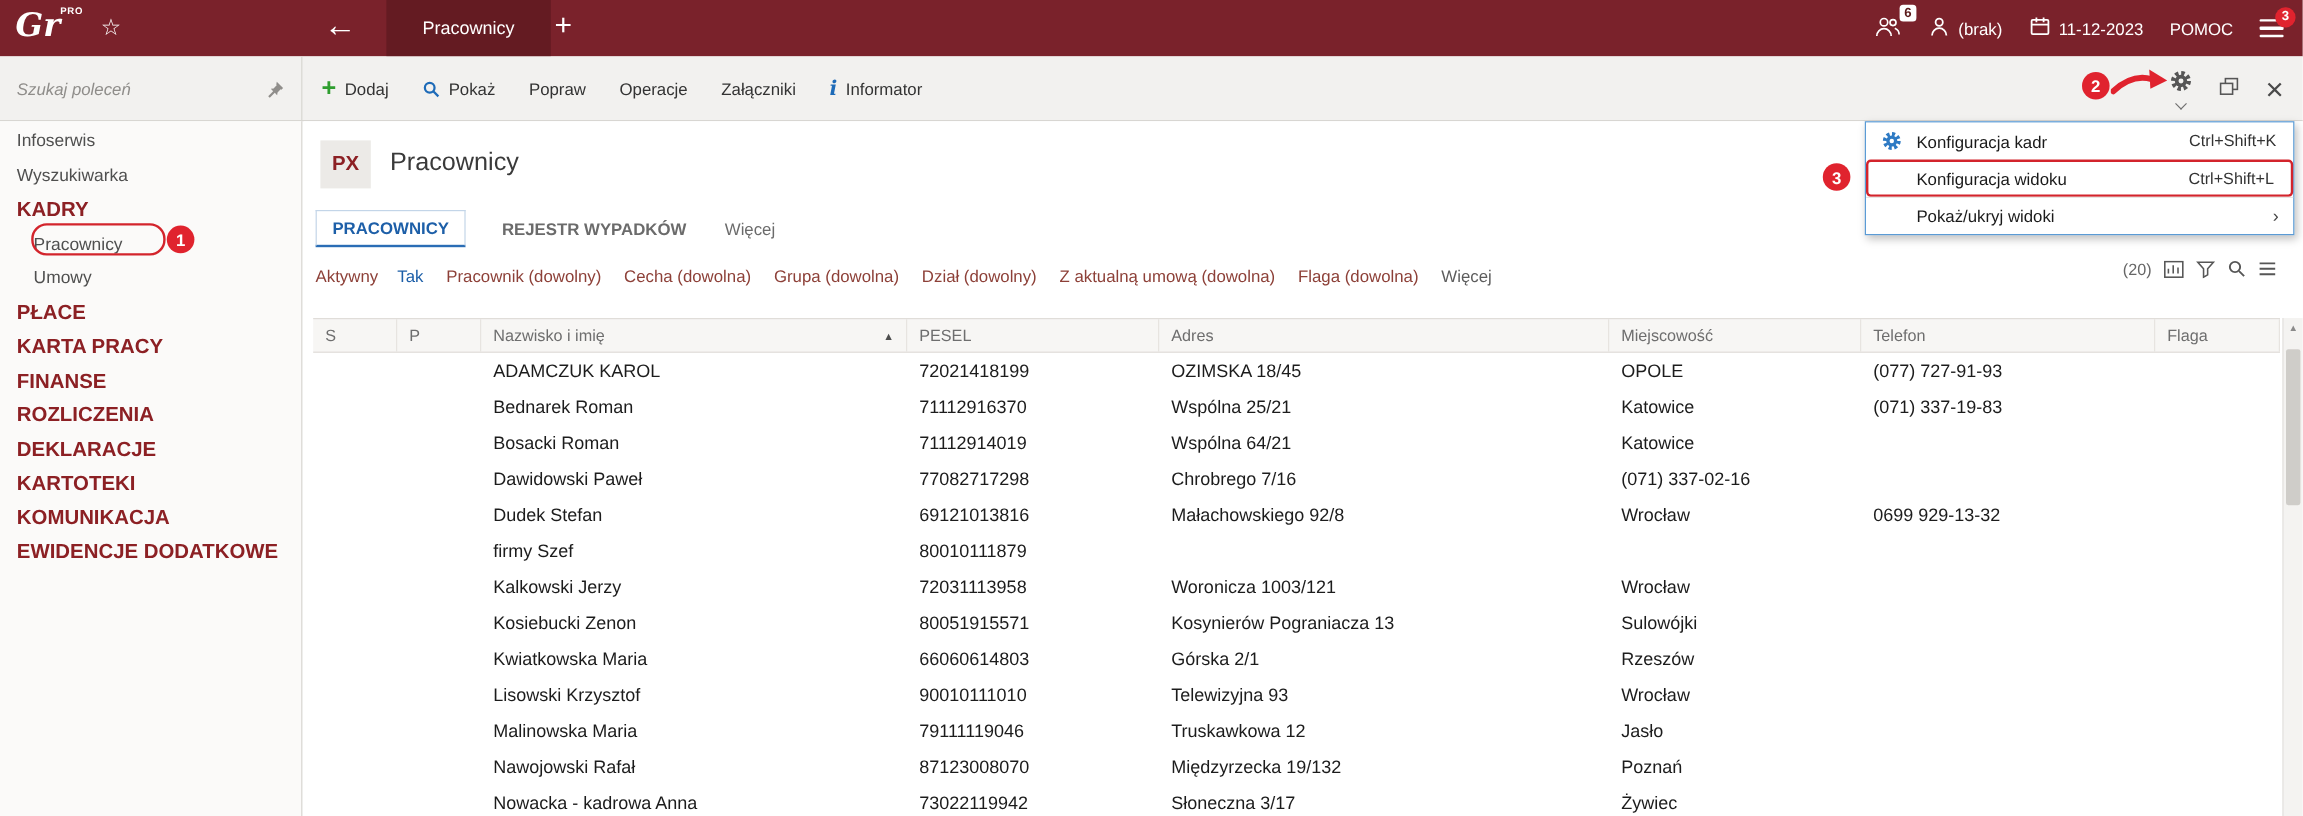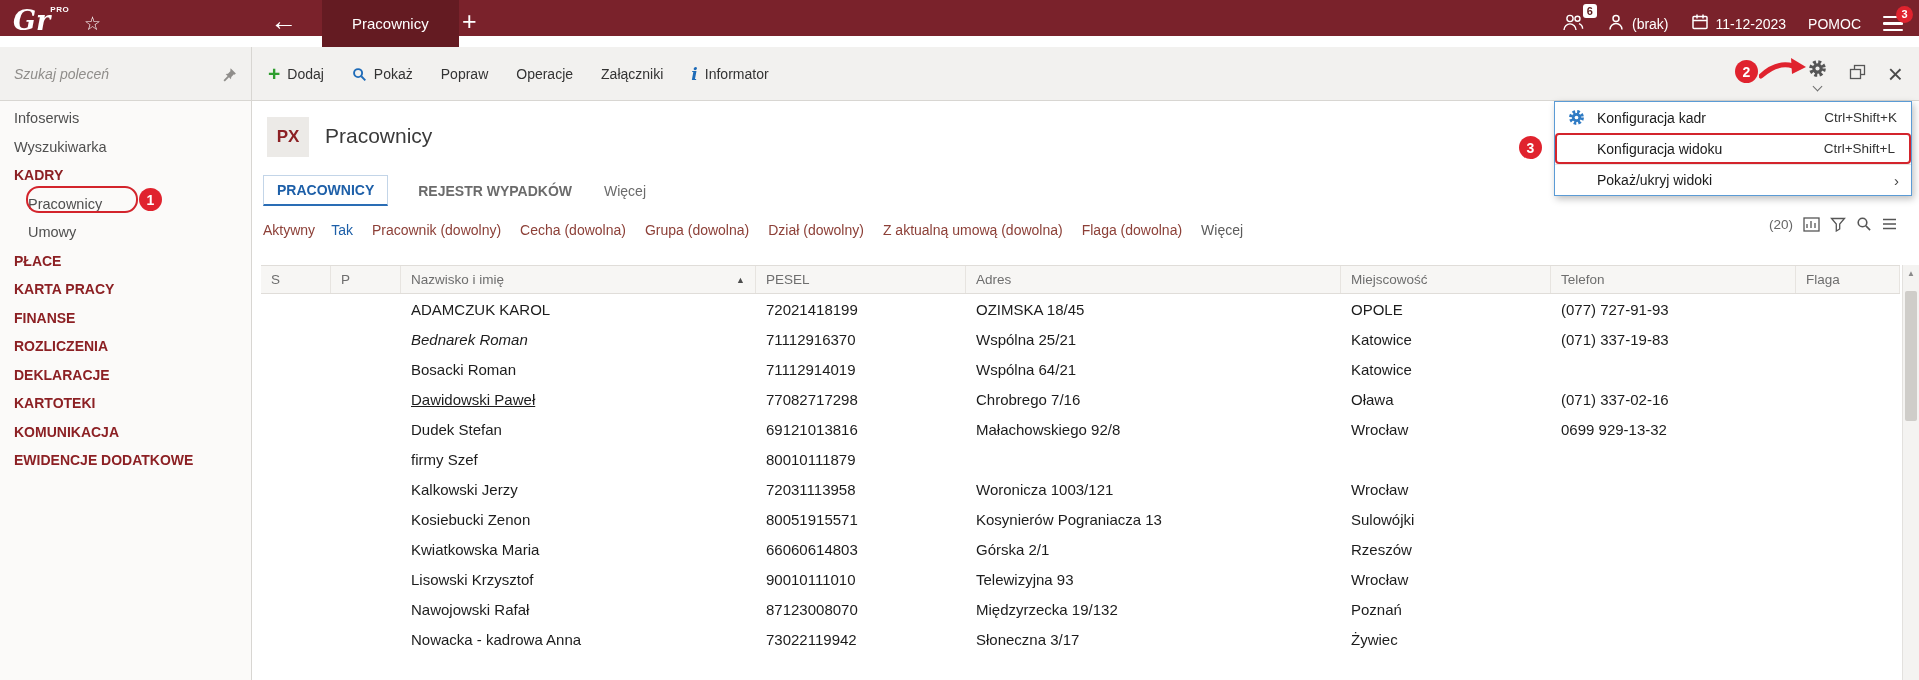--- a/index.html
+++ b/index.html
@@ -1,21 +1,21 @@
 <!DOCTYPE html>
 <html><head>
 <meta charset="utf-8">
 <style>
   * { margin:0; padding:0; box-sizing:border-box; }
   html,body { width:1919px; height:680px; overflow:hidden; background:#fff;
               font-family:"Liberation Sans","DejaVu Sans",sans-serif; }
   body { position:relative; }
 
   
-  .topbar { position:absolute; top:0; left:0; width:1919px; height:36px;
+  .topbar { position:absolute; top:0; left:0; width:1919px; height:47px;
             background:#7a222b; color:#fff; }
   .logo { position:absolute; left:13px; top:5px; font-family:"DejaVu Serif",serif;
           font-style:italic; font-weight:bold; font-size:27px; }
   .logo sup { font-family:"Liberation Sans",sans-serif; font-style:normal;
               font-size:8px; font-weight:bold; letter-spacing:.5px; vertical-align:18px; }
   .star { position:absolute; left:84px; top:12px; font-size:19px; cursor:pointer; }
   .back { position:absolute; left:270px; top:6px; font-size:27px; cursor:pointer; }
   .toptab { position:absolute; left:322px; top:0; height:47px; background:#641b22;
             display:flex; align-items:center; padding:0 30px; font-size:15px; cursor:pointer; }
   .newtab { position:absolute; left:462px; top:7px; font-size:25px; font-weight:300; cursor:pointer; }
@@ -52,21 +52,21 @@
   .chev-down { width:7px; height:7px; border-right:1.6px solid #6e6e6e;
                border-bottom:1.6px solid #6e6e6e; transform:rotate(45deg); margin-top:1px; }
   .winbtn, .closebtn { cursor:pointer; display:flex; align-items:center; }
   .closebtn { font-size:26px; color:#4a4a4a; line-height:20px; }
 
   
   .sidebar { position:absolute; left:0; top:101px; width:252px; bottom:0;
              background:#fbfaf9; border-right:1px solid #d8d6d2; padding-top:3px; }
   .snav-item { height:28.5px; display:flex; align-items:center; padding-left:14px;
                font-size:14.5px; color:#4f4f4f; cursor:pointer; }
-  .snav-section { color:#8c2024; font-weight:bold; font-size:14px; }
+  .snav-section { color:#8c2024; font-weight:bold; font-size:17px; }
   .snav-subitem { padding-left:28px; }
 
   
   .main { position:absolute; left:253px; top:101px; right:0; bottom:0; background:#fff; }
   .module-badge { position:absolute; left:14px; top:16px; width:42px; height:40px;
                   background:#eceae7; color:#8c2024; font-weight:bold; font-size:17px;
                   display:flex; align-items:center; justify-content:center; }
   .page-title { position:absolute; left:72px; top:23px; font-size:21px; color:#3a3a3a; }
   #view-tabs { position:absolute; left:10px; top:74px; display:flex; align-items:center; gap:28px; }
   .vtab { font-size:14px; font-weight:bold; color:#6b6b6b; cursor:pointer; padding:6px 2px; }
@@ -368,44 +368,43 @@
         <div class="td" style="width: 355px;">ADAMCZUK KAROL</div>
         <div class="td" style="width: 210px;">72021418199</div>
         <div class="td" style="width: 375px;">OZIMSKA 18/45</div>
         <div class="td" style="width: 210px;">OPOLE</div>
         <div class="td" style="width: 245px;">(077) 727-91-93</div>
         <div class="td" style="flex: 1 1 0%;"></div>
       </div>
       <div class="trow">
         <div class="td" style="width: 70px;"></div>
         <div class="td" style="width: 70px;"></div>
-        <div class="td" style="width: 355px; font-style: italic;">Bednarek Roman</div>
+        <div class="td" style="width: 355px;">Bednarek Roman</div>
         <div class="td" style="width: 210px;">71112916370</div>
         <div class="td" style="width: 375px;">Wspólna 25/21</div>
         <div class="td" style="width: 210px;">Katowice</div>
         <div class="td" style="width: 245px;">(071) 337-19-83</div>
         <div class="td" style="flex: 1 1 0%;"></div>
       </div>
       <div class="trow">
         <div class="td" style="width: 70px;"></div>
         <div class="td" style="width: 70px;"></div>
         <div class="td" style="width: 355px;">Bosacki Roman</div>
         <div class="td" style="width: 210px;">71112914019</div>
         <div class="td" style="width: 375px;">Wspólna 64/21</div>
         <div class="td" style="width: 210px;">Katowice</div>
         <div class="td" style="width: 245px;"></div>
         <div class="td" style="flex: 1 1 0%;"></div>
       </div>
       <div class="trow">
         <div class="td" style="width: 70px;"></div>
         <div class="td" style="width: 70px;"></div>
-        <div class="td" style="width: 355px; text-decoration: underline;">Dawidowski Paweł</div>
+        <div class="td" style="width: 355px;">Dawidowski Paweł</div>
         <div class="td" style="width: 210px;">77082717298</div>
         <div class="td" style="width: 375px;">Chrobrego 7/16</div>
-        <div class="td" style="width: 210px;">Oława</div>
         <div class="td" style="width: 245px;">(071) 337-02-16</div>
         <div class="td" style="flex: 1 1 0%;"></div>
       </div>
       <div class="trow">
         <div class="td" style="width: 70px;"></div>
         <div class="td" style="width: 70px;"></div>
         <div class="td" style="width: 355px;">Dudek Stefan</div>
         <div class="td" style="width: 210px;">69121013816</div>
         <div class="td" style="width: 375px;">Małachowskiego 92/8</div>
         <div class="td" style="width: 210px;">Wrocław</div>
@@ -452,20 +451,30 @@
         <div class="td" style="width: 245px;"></div>
         <div class="td" style="flex: 1 1 0%;"></div>
       </div>
       <div class="trow">
         <div class="td" style="width: 70px;"></div>
         <div class="td" style="width: 70px;"></div>
         <div class="td" style="width: 355px;">Lisowski Krzysztof</div>
         <div class="td" style="width: 210px;">90010111010</div>
         <div class="td" style="width: 375px;">Telewizyjna 93</div>
         <div class="td" style="width: 210px;">Wrocław</div>
+        <div class="td" style="width: 245px;"></div>
+        <div class="td" style="flex: 1 1 0%;"></div>
+      </div>
+      <div class="trow">
+        <div class="td" style="width: 70px;"></div>
+        <div class="td" style="width: 70px;"></div>
+        <div class="td" style="width: 355px;">Malinowska Maria</div>
+        <div class="td" style="width: 210px;">79111119046</div>
+        <div class="td" style="width: 375px;">Truskawkowa 12</div>
+        <div class="td" style="width: 210px;">Jasło</div>
         <div class="td" style="width: 245px;"></div>
         <div class="td" style="flex: 1 1 0%;"></div>
       </div>
       <div class="trow">
         <div class="td" style="width: 70px;"></div>
         <div class="td" style="width: 70px;"></div>
         <div class="td" style="width: 355px;">Nawojowski Rafał</div>
         <div class="td" style="width: 210px;">87123008070</div>
         <div class="td" style="width: 375px;">Międzyrzecka 19/132</div>
         <div class="td" style="width: 210px;">Poznań</div>

